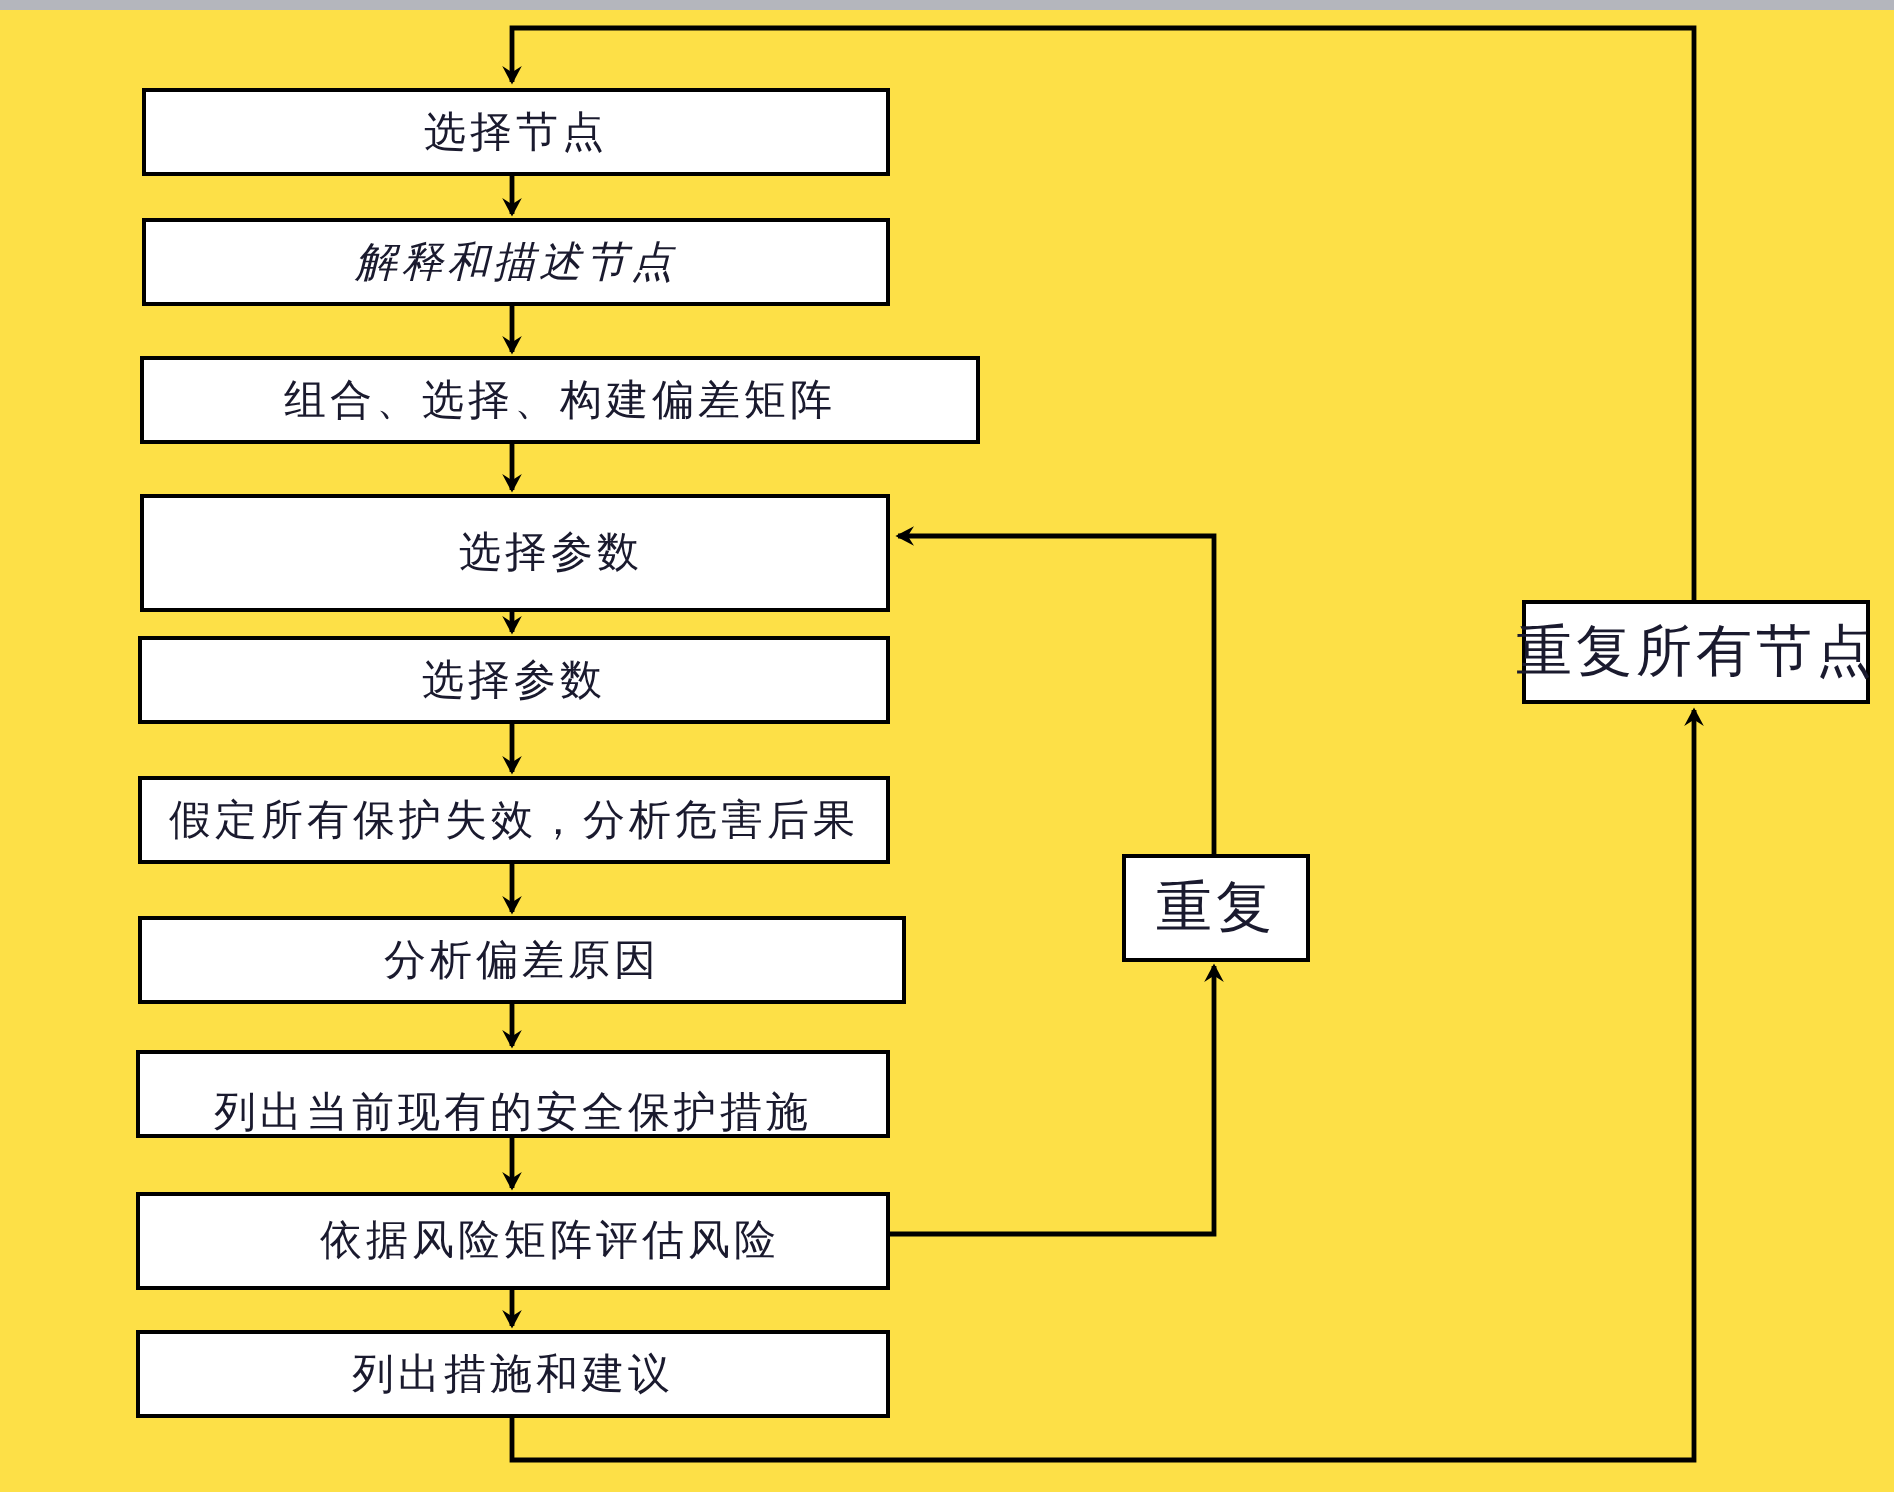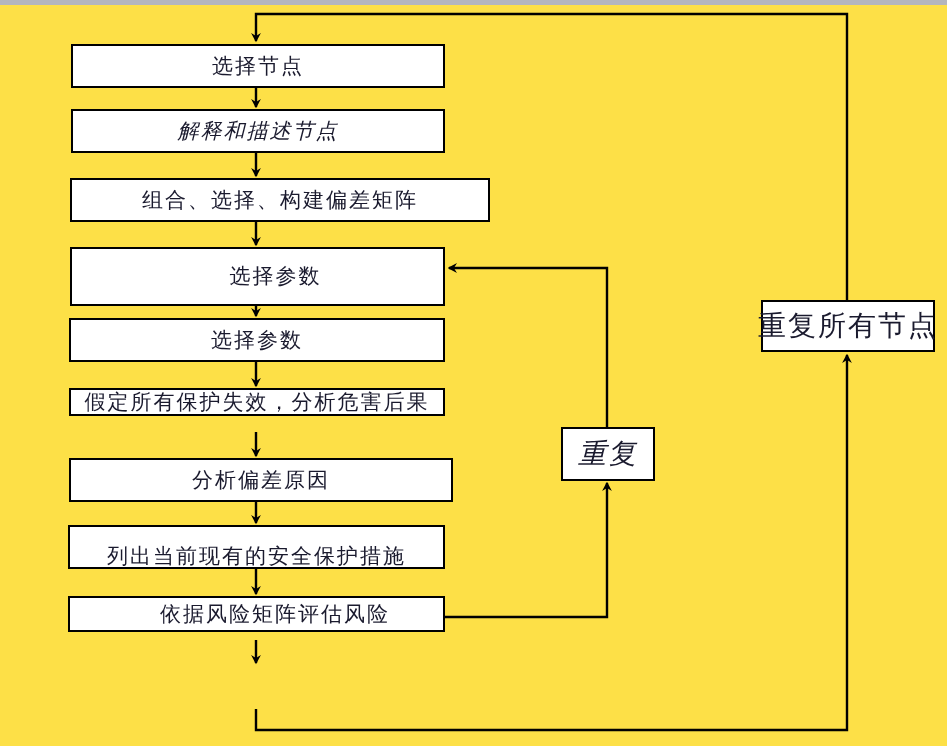--- a/index.html
+++ b/index.html
@@ -107,38 +107,41 @@
   </div>
 
   <div class="node n-main" style="left:70px; top:247px; width:375px; height:59px;padding-left:36px;">
     <span class="node-label">选择参数</span>
   </div>
 
   <div class="node n-main" style="left:69px; top:318px; width:376px; height:44px;">
     <span class="node-label">选择参数</span>
   </div>
 
-  <div class="node n-main" style="left:69px; top:388px; width:376px; height:28px;">
+  <div class="node n-main" style="left:69px; top:388px; width:376px; height:44px;">
     <span class="node-label">假定所有保护失效，分析危害后果</span>
   </div>
 
   <div class="node n-main" style="left:69px; top:458px; width:384px; height:44px;">
     <span class="node-label">分析偏差原因</span>
   </div>
 
   <div class="node n-main" style="left:68px; top:525px; width:377px; height:44px;align-items:flex-end;">
     <span class="node-label">列出当前现有的安全保护措施</span>
   </div>
 
-  <div class="node n-main" style="left:68px; top:596px; width:377px; height:36px;padding-left:37px;">
+  <div class="node n-main" style="left:68px; top:596px; width:377px; height:49px;padding-left:37px;">
     <span class="node-label">依据风险矩阵评估风险</span>
   </div>
 
+  <div class="node n-main" style="left:68px; top:665px; width:377px; height:44px;">
+    <span class="node-label">列出措施和建议</span>
+  </div>
 
-  <div class="node n-side" style="left:561px; top:427px; width:94px; height:54px;font-style:italic;">
+  <div class="node n-side" style="left:561px; top:427px; width:94px; height:54px;">
     <span class="node-label">重复</span>
   </div>
 
   <div class="node n-side" style="left:761px; top:300px; width:174px; height:52px;">
     <span class="node-label">重复所有节点</span>
   </div>
 
 </div>
 
 </body></html>

